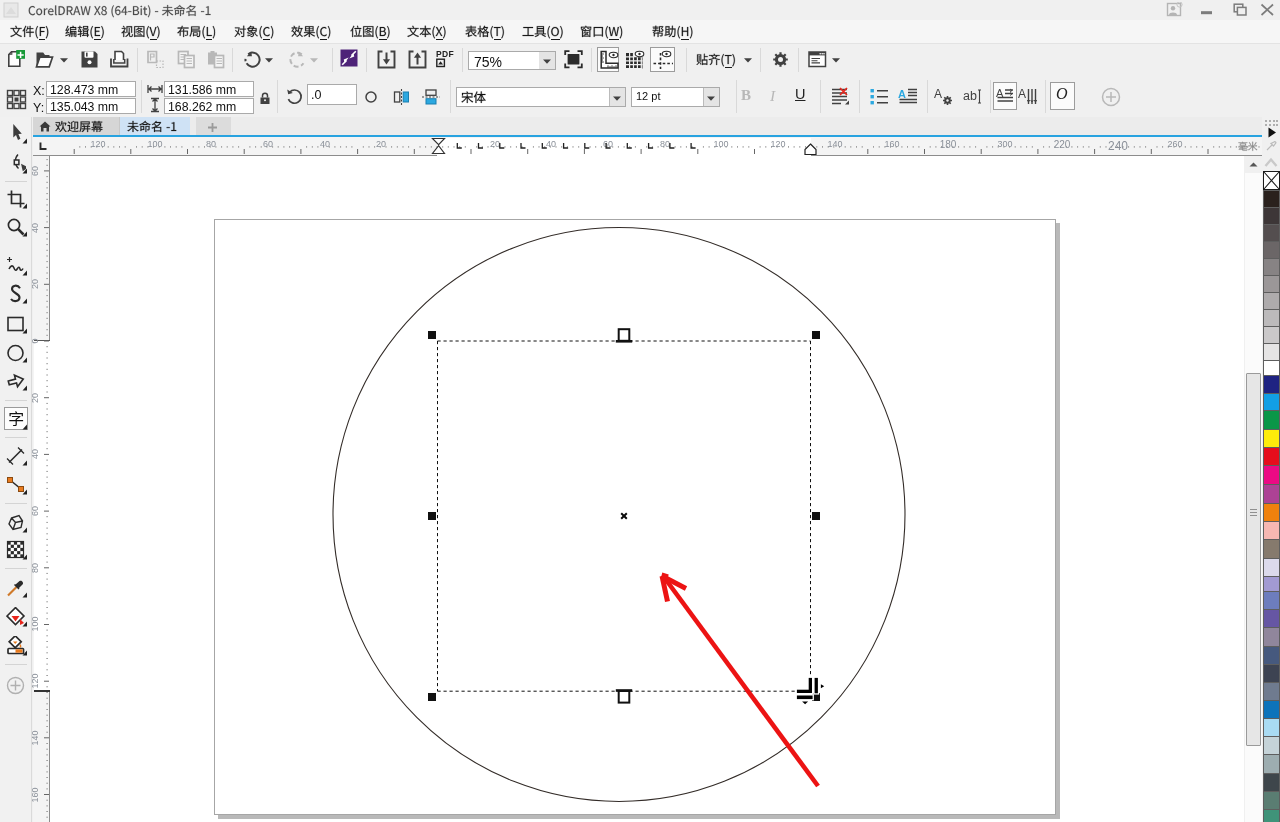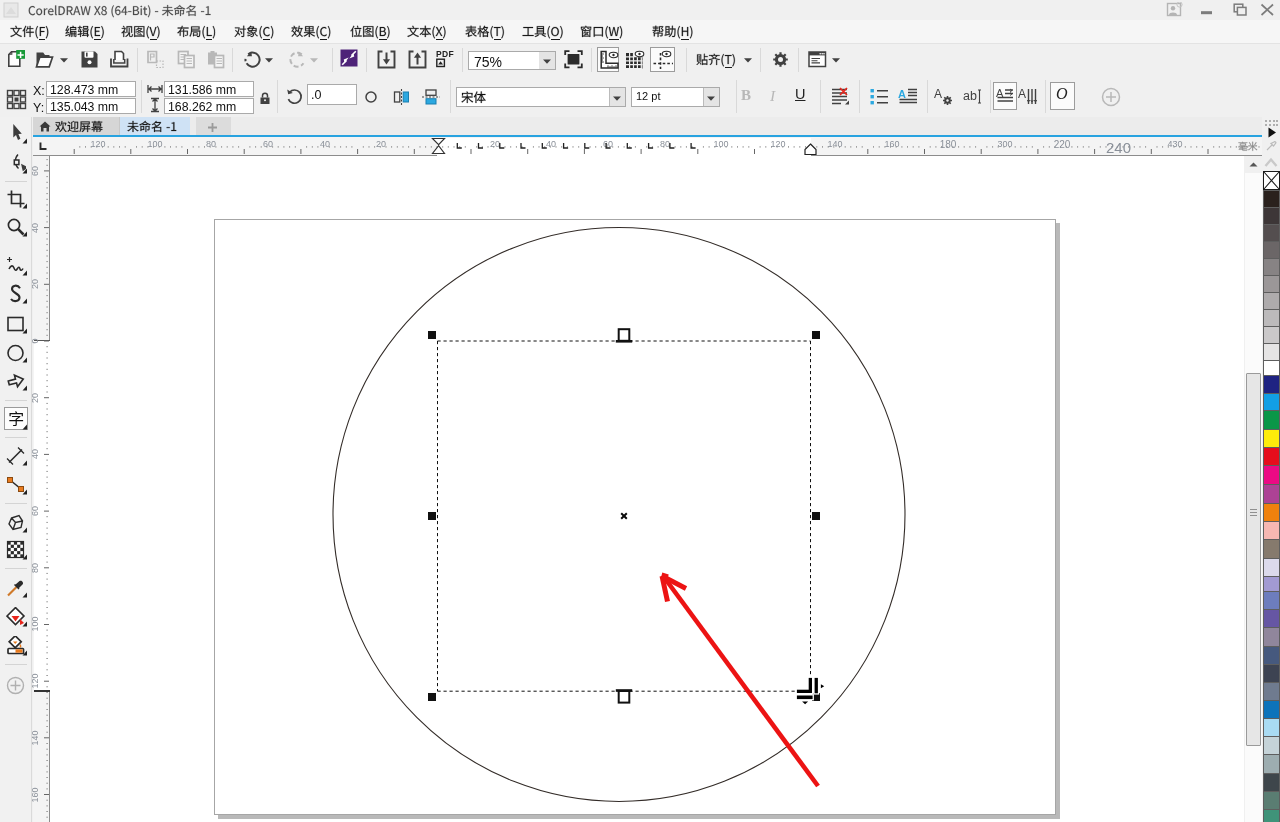--- a/index.html
+++ b/index.html
@@ -612,22 +612,22 @@
 <div class="abs" style="left:539px;top:139px;width:24px;text-align:center;font-size:9px;color:#8a9099">40</div>
 <div class="abs" style="left:596px;top:139px;width:24px;text-align:center;font-size:9px;color:#8a9099">60</div>
 <div class="abs" style="left:653px;top:139px;width:24px;text-align:center;font-size:9px;color:#8a9099">80</div>
 <div class="abs" style="left:709px;top:139px;width:24px;text-align:center;font-size:9px;color:#8a9099">100</div>
 <div class="abs" style="left:766px;top:139px;width:24px;text-align:center;font-size:9px;color:#8a9099">120</div>
 <div class="abs" style="left:823px;top:139px;width:24px;text-align:center;font-size:9px;color:#8a9099">140</div>
 <div class="abs" style="left:880px;top:139px;width:24px;text-align:center;font-size:9px;color:#8a9099">160</div>
 <div class="abs" style="left:936px;top:139px;width:24px;text-align:center;font-size:10px;color:#8a9099">180</div>
 <div class="abs" style="left:993px;top:139px;width:24px;text-align:center;font-size:9px;color:#8a9099">300</div>
 <div class="abs" style="left:1050px;top:139px;width:24px;text-align:center;font-size:10px;color:#8a9099">220</div>
-<div class="abs" style="left:1106px;top:139px;width:24px;text-align:center;font-size:15px;color:#8a9099">240</div>
-<div class="abs" style="left:1163px;top:139px;width:24px;text-align:center;font-size:9px;color:#8a9099">430</div>
+<div class="abs" style="left:1106px;top:139px;width:24px;text-align:center;font-size:12px;color:#8a9099">240</div>
+<div class="abs" style="left:1163px;top:139px;width:24px;text-align:center;font-size:9px;color:#8a9099">260</div>
 <svg style="position:absolute;left:1238px;top:139px;overflow:visible" width="20" height="14">
       <path transform="translate(0 11)" d="M0.7 -4.1V-2.5H1.3V-3.6H8.5V-2.6H9.1V-4.1ZM2.6 -5.9H7.2V-5.1H2.6ZM1.9 -6.4V-4.6H8.0V-6.4ZM4.2 -8.1C4.4 -7.9 4.5 -7.7 4.6 -7.5H0.5V-6.9H9.3V-7.5H5.4C5.3 -7.7 5.1 -8.1 4.9 -8.3ZM7.1 -3.5C5.9 -3.2 3.7 -3.0 1.9 -2.9C2.0 -2.8 2.0 -2.6 2.1 -2.5C2.7 -2.5 3.5 -2.5 4.2 -2.6V-2.1L1.2 -1.9L1.3 -1.4L4.2 -1.6V-1.0L0.8 -0.8L0.8 -0.3L4.2 -0.5V-0.3C4.2 0.5 4.5 0.6 5.7 0.6C6.0 0.6 7.9 0.6 8.2 0.6C9.1 0.6 9.3 0.4 9.4 -0.5C9.2 -0.5 8.9 -0.6 8.8 -0.7C8.7 -0.0 8.6 0.1 8.1 0.1C7.7 0.1 6.1 0.1 5.7 0.1C5.1 0.1 4.9 0.0 4.9 -0.3V-0.6L8.9 -0.9L8.8 -1.4L4.9 -1.1V-1.6L8.3 -1.9L8.2 -2.3L4.9 -2.1V-2.7C5.9 -2.8 6.8 -2.9 7.4 -3.0Z M17.8 -7.8C17.4 -7.0 16.8 -5.9 16.3 -5.3L17.0 -5.0C17.5 -5.6 18.1 -6.6 18.6 -7.4ZM10.9 -7.4C11.5 -6.7 12.1 -5.7 12.3 -5.1L13.0 -5.4C12.8 -6.0 12.2 -7.0 11.6 -7.7ZM14.3 -8.2V-4.5H10.4V-3.7H13.7C12.9 -2.3 11.4 -1.0 10.1 -0.3C10.3 -0.1 10.6 0.1 10.7 0.3C12.0 -0.5 13.4 -1.9 14.3 -3.4V0.8H15.1V-3.4C16.0 -1.9 17.4 -0.5 18.7 0.2C18.9 0.0 19.1 -0.2 19.3 -0.4C18.0 -1.1 16.5 -2.4 15.7 -3.7H19.0V-4.5H15.1V-8.2Z" fill="#888" stroke="#888" stroke-width="0.22"></path>
     </svg>
 <svg class="abs" style="left:437px;top:138px;" width="374" height="18" viewBox="0 0 374 18">
       <path d="M20.3 5 V10 H24.8" fill="none" stroke="#222" stroke-width="1.3"></path>
       <path d="M41.5 5 V10 H46.0" fill="none" stroke="#222" stroke-width="1.3"></path>
       <path d="M62.8 5 V10 H67.3" fill="none" stroke="#222" stroke-width="1.3"></path>
       <path d="M84.0 5 V10 H88.5" fill="none" stroke="#222" stroke-width="1.3"></path>
       <path d="M105.3 5 V10 H109.8" fill="none" stroke="#222" stroke-width="1.3"></path>
       <path d="M126.6 5 V10 H131.1" fill="none" stroke="#222" stroke-width="1.3"></path>

